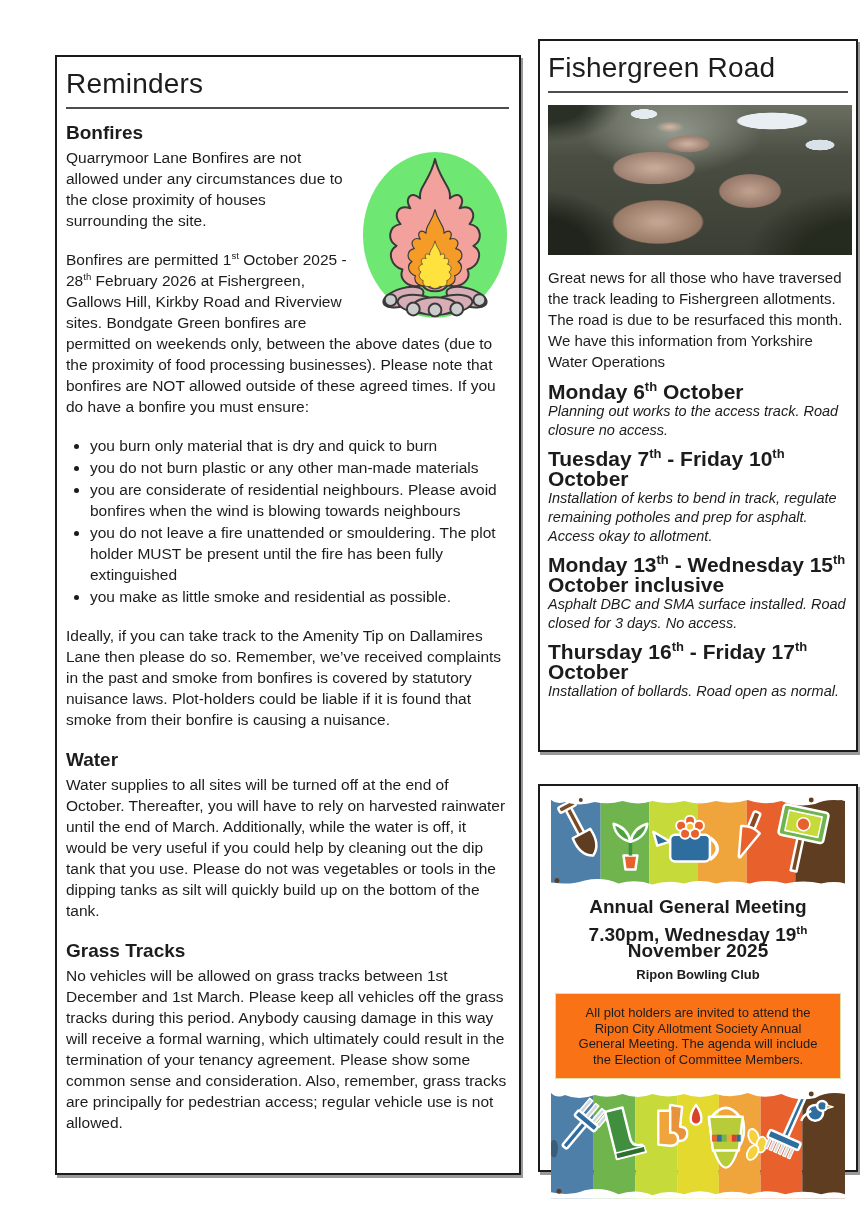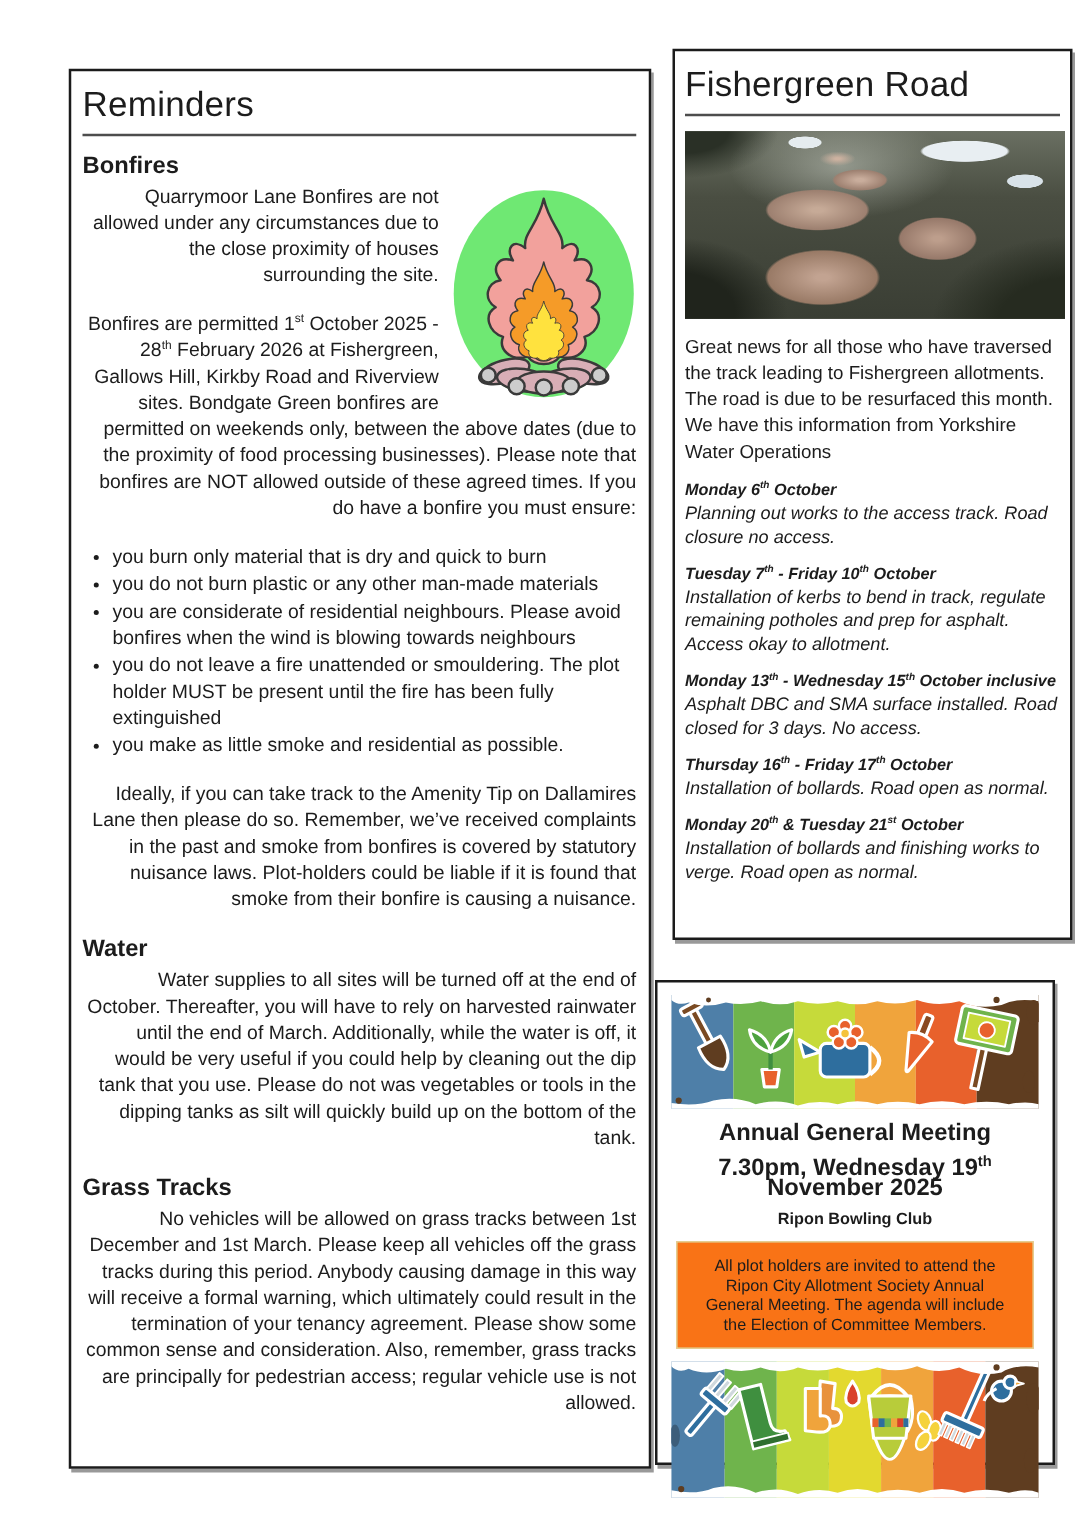--- a/index.html
+++ b/index.html
@@ -2,28 +2,28 @@
 <html><head>
 <meta charset="utf-8">
 <style>
   html,body{margin:0;padding:0;background:#ffffff;width:868px;height:1228px;overflow:hidden;
             font-family:"Liberation Sans", sans-serif;color:#1c1c1c;}
   .page{position:relative;width:868px;height:1053px;background:#ffffff;padding-left:12px;}
   .panel{position:absolute;background:#ffffff;border:2px solid #1b1b1b;
          box-shadow:2px 3px 0 rgba(0,0,0,0.40);box-sizing:border-box;}
   #left-panel{left:55px;top:55px;width:466px;height:1120px;padding:8px 10px 0 9px;}
   #road-panel{left:538px;top:39px;width:320px;height:713px;padding:8px 8px 0 8px;}
-  #agm-panel{left:524px;top:784px;width:320px;height:388px;padding:10px 11px 0 11px;}
+  #agm-panel{left:538px;top:784px;width:320px;height:388px;padding:10px 11px 0 11px;}
 
   .section-title{font-size:28px;font-weight:400;letter-spacing:.2px;line-height:34px;margin:2px 0 6px 0;}
   .title-rule{height:2px;background:#4d4d4d;border:0;margin:0 0 12px 0;}
 
   .body-copy{font-size:15.5px;line-height:21px;}
   .sub-heading{font-size:19px;font-weight:700;line-height:24px;margin:10px 0 2px 0;}
-  .para{margin:0 0 18px 0;text-align:right;}
+  .para{margin:0 0 18px 0;}
   .bullets{margin:0 0 18px 0;padding-left:24px;}
   .bullets li{margin:0 0 1px 0;}
   sup{font-size:.62em;vertical-align:super;line-height:0;}
 
   .fire-float{float:right;width:148px;height:170px;margin:2px 0 14px 10px;}
 
   .photo{width:304px;height:150px;margin:0 0 12px 0;
     background-color:#41463c;
     background-image:
       radial-gradient(ellipse 58px 14px at 224px 16px,#e8eef2 58%,rgba(232,238,242,0) 62%),
@@ -35,21 +35,21 @@
       radial-gradient(ellipse 31px 12px at 140px 39px,#c9ad9c 10%,#9d8070 66%,rgba(0,0,0,0) 72%),
       radial-gradient(ellipse 20px 8px at 122px 22px,#cdb2a0 10%,rgba(0,0,0,0) 72%),
       radial-gradient(ellipse 125px 58px at 125px 28px,rgba(195,200,190,0.55),rgba(195,200,190,0) 72%),
       radial-gradient(ellipse 120px 80px at -8px 145px,#20241c 40%,rgba(32,36,28,0) 75%),
       radial-gradient(ellipse 150px 95px at 310px 155px,#262b20 40%,rgba(38,43,32,0) 75%),
       radial-gradient(ellipse 100px 50px at 0px 0px,#2a3026 35%,rgba(42,48,38,0) 75%),
       linear-gradient(180deg,#6a6f62 0%,#4a4e42 35%,#3a3e34 100%);}
 
   .road-copy{font-size:15px;line-height:21px;margin:0 0 10px 0;}
   .sched-entry{margin:0 0 9px 0;}
-  .sched-title{font-size:13px;font-weight:700;font-style:italic;line-height:20px;}
+  .sched-title{font-size:21px;font-weight:700;line-height:20px;}
   .sched-body{font-size:14.5px;font-style:italic;line-height:19px;}
 
   .agm-banner{display:block;width:294px;}
   .agm-heading{text-align:center;font-weight:700;font-size:19px;line-height:24px;margin:8px 0 8px 0;}
   .agm-datetime{text-align:center;font-weight:700;font-size:19px;line-height:16px;margin:0 0 8px 0;}
   .agm-venue{text-align:center;font-weight:700;font-size:13px;line-height:16px;margin:0 0 10px 0;}
   .agm-invite{background:#f97316;border:1px solid #dde0a8;text-align:center;
               font-size:13px;line-height:15.5px;padding:11px 16px;margin:0 4px 10px 4px;}
 </style>
 </head>
@@ -124,24 +124,20 @@
       <div class="sched-title">Tuesday 7<sup>th</sup> - Friday 10<sup>th</sup> October</div>
       <div class="sched-body">Installation of kerbs to bend in track, regulate remaining potholes and prep for asphalt. Access okay to allotment.</div>
     </div>
     <div class="sched-entry">
       <div class="sched-title">Monday 13<sup>th</sup> - Wednesday 15<sup>th</sup> October inclusive</div>
       <div class="sched-body">Asphalt DBC and SMA surface installed. Road closed for 3 days. No access.</div>
     </div>
     <div class="sched-entry">
       <div class="sched-title">Thursday 16<sup>th</sup> - Friday 17<sup>th</sup> October</div>
       <div class="sched-body">Installation of bollards. Road open as normal.</div>
-    </div>
-    <div class="sched-entry">
-      <div class="sched-title">Monday 20<sup>th</sup> &amp; Tuesday 21<sup>st</sup> October</div>
-      <div class="sched-body">Installation of bollards and finishing works to verge. Road open as normal.</div>
     </div>
   </div>
 
   <div id="agm-panel" class="panel">
 
     <svg class="agm-banner" viewBox="0 0 296 92">
       <rect x="0" y="0" width="50" height="92" fill="#4e7fa8"></rect>
       <rect x="50" y="0" width="49" height="92" fill="#6fb44c"></rect>
       <rect x="99" y="0" width="49" height="92" fill="#c6da3a"></rect>
       <rect x="148" y="0" width="49" height="92" fill="#f0a43c"></rect>

